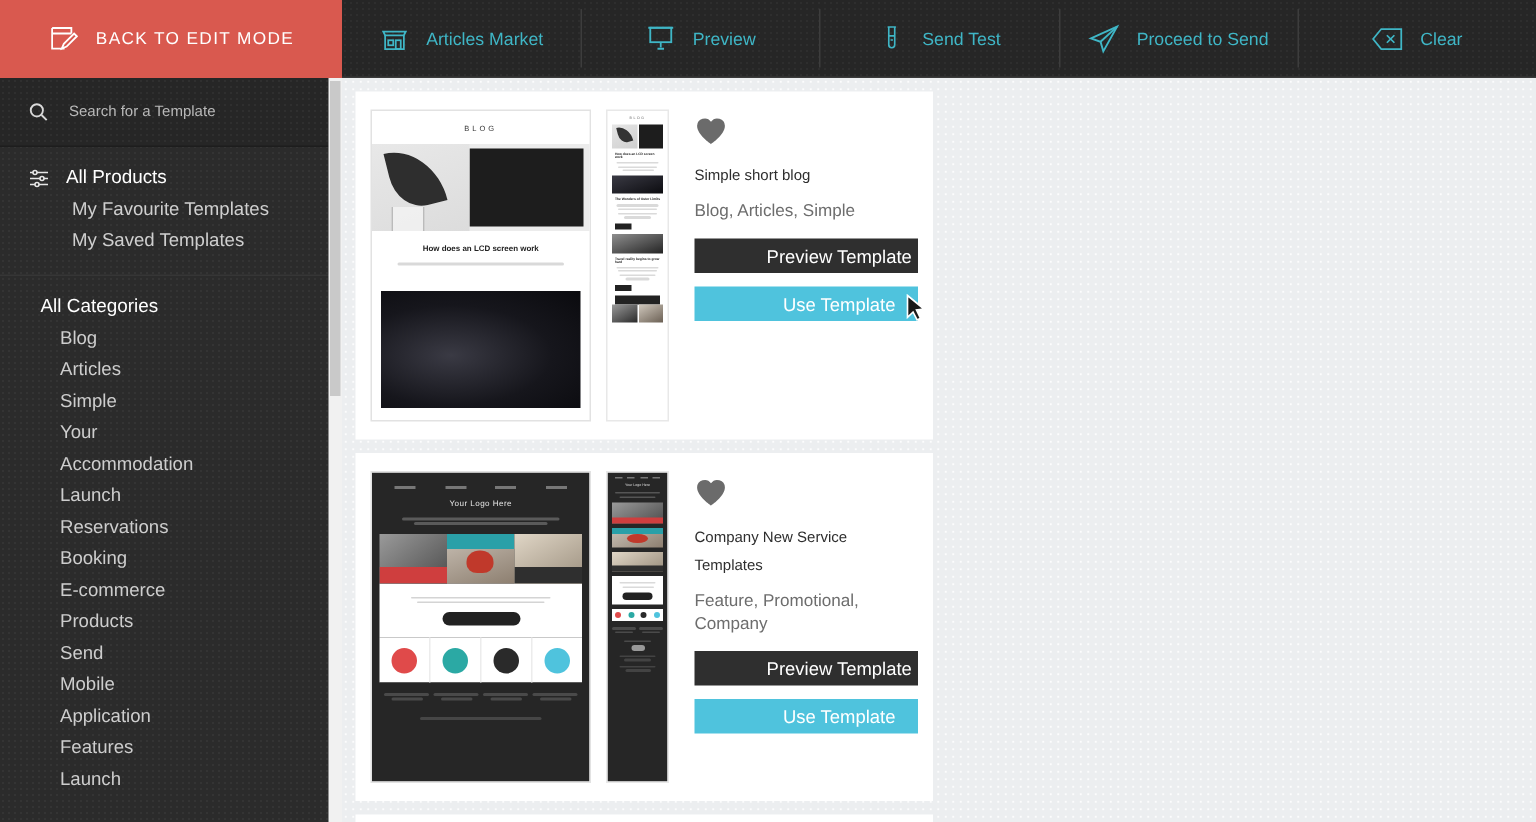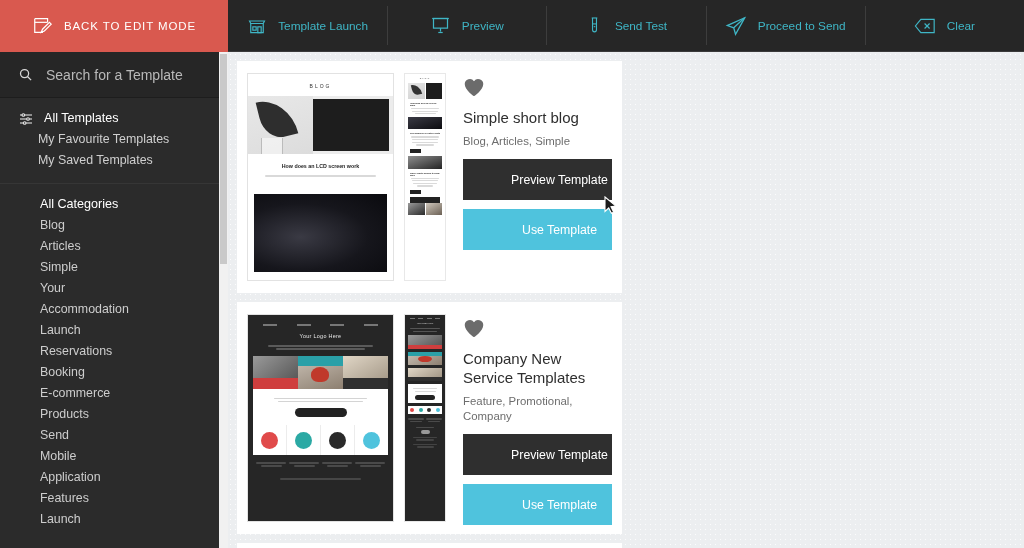--- a/index.html
+++ b/index.html
@@ -35,37 +35,37 @@
   .edit-icon { width: 22px; height: 22px; display:block; }
 
   .search-row {
     height: 46px; display: flex; align-items: center; gap: 13px;
     padding: 0 18px;
     background: #262626;
     background-image: radial-gradient(circle, rgba(255,255,255,0.04) 0.6px, transparent 0.7px);
     background-size: 4px 4px;
     border-bottom: 1px solid #1d1d1d;
   }
-  .search-row .ph { color: #b9b9b9; font-size: 14px; }
+  .search-row .ph { color: #b9b9b9; font-size: 10px; }
   .search-icon { width: 15px; height: 15px; flex: 0 0 15px; }
 
   .nav-group { padding: 10px 0 10px 0; }
   .nav-group.first { border-bottom: 1px solid #363636; padding-bottom: 12px; }
   .nav-item {
     display: flex; align-items: center; gap: 10px;
     height: 21px; line-height: 21px;
     padding: 0 18px 0 20px;
     color: #d6d6d6; font-size: 12.4px;
     cursor: pointer; white-space: nowrap;
   }
   .nav-item.head { color: #ffffff; padding-left: 18px; }
   .nav-item.head .txt { font-size: 12.6px; }
   .nav-item .txt { padding-left: 0; }
-  .nav-item.sub { padding-left: 38px; color: #cfcfcf; }
-  .nav-item.cat-head { padding-left: 40px; color: #ffffff; font-size: 12.6px; text-align: right; }
+  .nav-item.sub { padding-left: 48px; color: #cfcfcf; }
+  .nav-item.cat-head { padding-left: 27px; color: #ffffff; font-size: 12.6px; text-align: right; }
   .nav-item.cat { padding-left: 40px; color: #cdcdcd; }
   .sliders-icon { width: 16px; height: 16px; flex: 0 0 16px; }
 
   
   #sb-scroll {
     position: absolute; right: 0; top: 52px; width: 9px; bottom: 0;
     background: #f1f1f1;
   }
   #sb-scroll .thumb {
     position: absolute; left: 1px; width: 7px; top: 2px; height: 210px;
@@ -117,27 +117,27 @@
     border: 1px solid #e2e2e2;
   }
   .thumb-narrow {
     width: 42px; height: 208px; flex: 0 0 42px; margin-left: 10px;
     background: #fff; overflow: hidden; position: relative;
     border: 1px solid #e8e8e8;
   }
   .info { flex: 1 1 auto; padding-left: 17px; padding-top: 4px; }
   .heart { width: 22px; height: 20px; display:block; margin-bottom: 11px; cursor: pointer; }
   .tname {
-    font-size: 15px; color: #2e2e2e; line-height: 19px;
+    font-size: 10px; color: #2e2e2e; line-height: 19px;
     margin-bottom: 7px; font-weight: 400;
   }
   .ttags { font-size: 11.4px; color: #6d6d6d; line-height: 15px; margin-bottom: 10px; }
   .btn {
     display: flex; align-items: center; justify-content: center;
-    height: 41px; font-size: 12.3px; cursor: pointer; margin-bottom: 9px; padding-left: 44px;
+    height: 23px; font-size: 12.3px; cursor: pointer; margin-bottom: 9px; padding-left: 44px;
   }
   .btn-preview { background: #2f2f2f; color: #ffffff; }
   .btn-use { background: #4fc3dd; color: #ffffff; }
   .ln { background: #d9d9d9; height: 1.6px; margin: 1.6px auto; border-radius: 1px; }
 
   
   .blog-head { text-align:center; font-size: 5px; letter-spacing: 2px; color:#333; padding: 9px 0 7px; background:#fff;}
   .blog-hero { height: 58px; display: flex; background: #ececec; }
   .blog-hero .left { flex: 1 1 auto; position: relative; overflow:hidden;
      background: linear-gradient(160deg,#e8e8e8 0%,#dcdcdc 100%); }
@@ -227,21 +227,21 @@
         <span class="sliders-icon">
           <svg viewBox="0 0 24 24" width="16" height="16" fill="none" stroke="#e6e6e6" stroke-width="1.6">
             <path d="M3 6h18"></path>
               <path d="M3 12h18"></path>
               <path d="M3 18h18"></path>
             <circle cx="8" cy="6" r="2" fill="#2b2b2b"></circle>
               <circle cx="15" cy="12" r="2" fill="#2b2b2b"></circle>
               <circle cx="10" cy="18" r="2" fill="#2b2b2b"></circle>
           </svg>
         </span>
-        <span class="txt">All Templates</span>
+        <span class="txt">All Products</span>
       </div>
       <div class="nav-item sub">
         <span class="txt">My Favourite Templates</span>
       </div>
       <div class="nav-item sub">
         <span class="txt">My Saved Templates</span>
       </div>
     </div>
 
     <div class="nav-group">
@@ -304,21 +304,21 @@
 
     <div class="tool">
       <span>
         <svg viewBox="0 0 24 24" width="20" height="20" fill="none" stroke="#3fb6c6" stroke-width="1.4">
           <path d="M3 6h18l-1.5 3H4.5z"></path>
             <path d="M4.5 9v11h15V9"></path>
           <rect x="7" y="13" width="4" height="4"></rect>
             <rect x="13" y="13" width="4" height="7"></rect>
         </svg>
       </span>
-      <span class="tlabel">Template Launch</span>
+      <span class="tlabel">Articles Market</span>
     </div>
 
     <div class="tool">
       <span>
         <svg viewBox="0 0 24 24" width="21" height="21" fill="none" stroke="#3fb6c6" stroke-width="1.4">
           <path d="M2.5 4h19"></path>
             <rect x="4" y="4" width="16" height="11"></rect>
           <path d="M12 15v4"></path>
             <path d="M9.5 20h5"></path>
         </svg>

